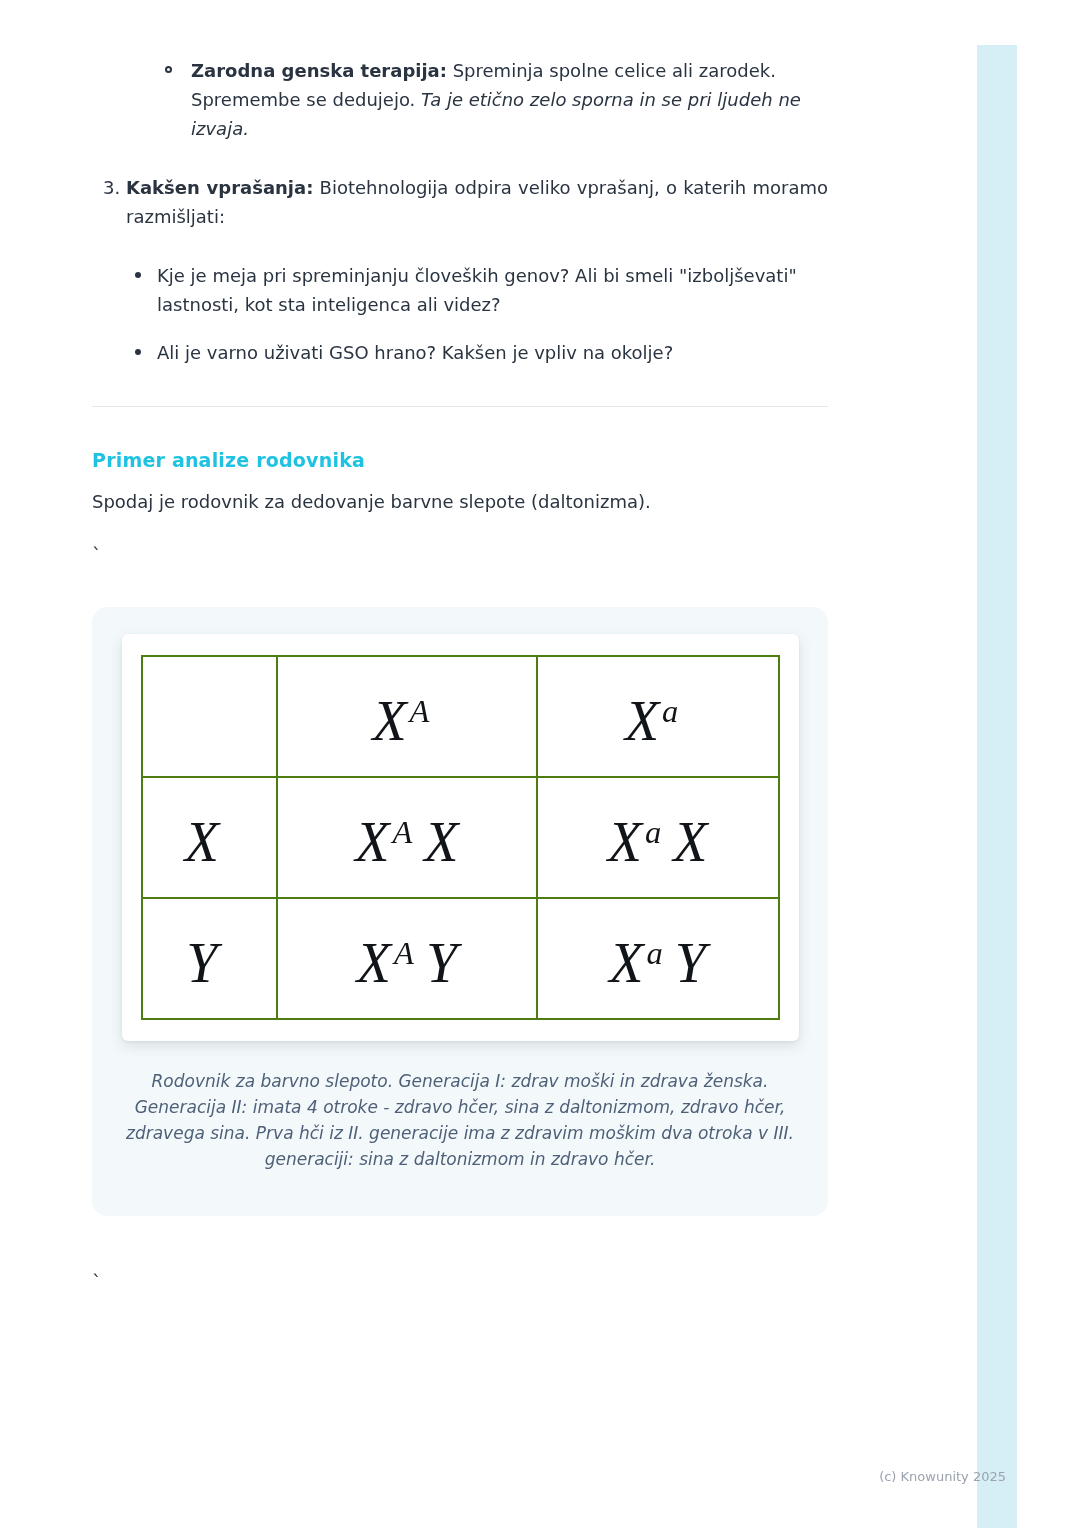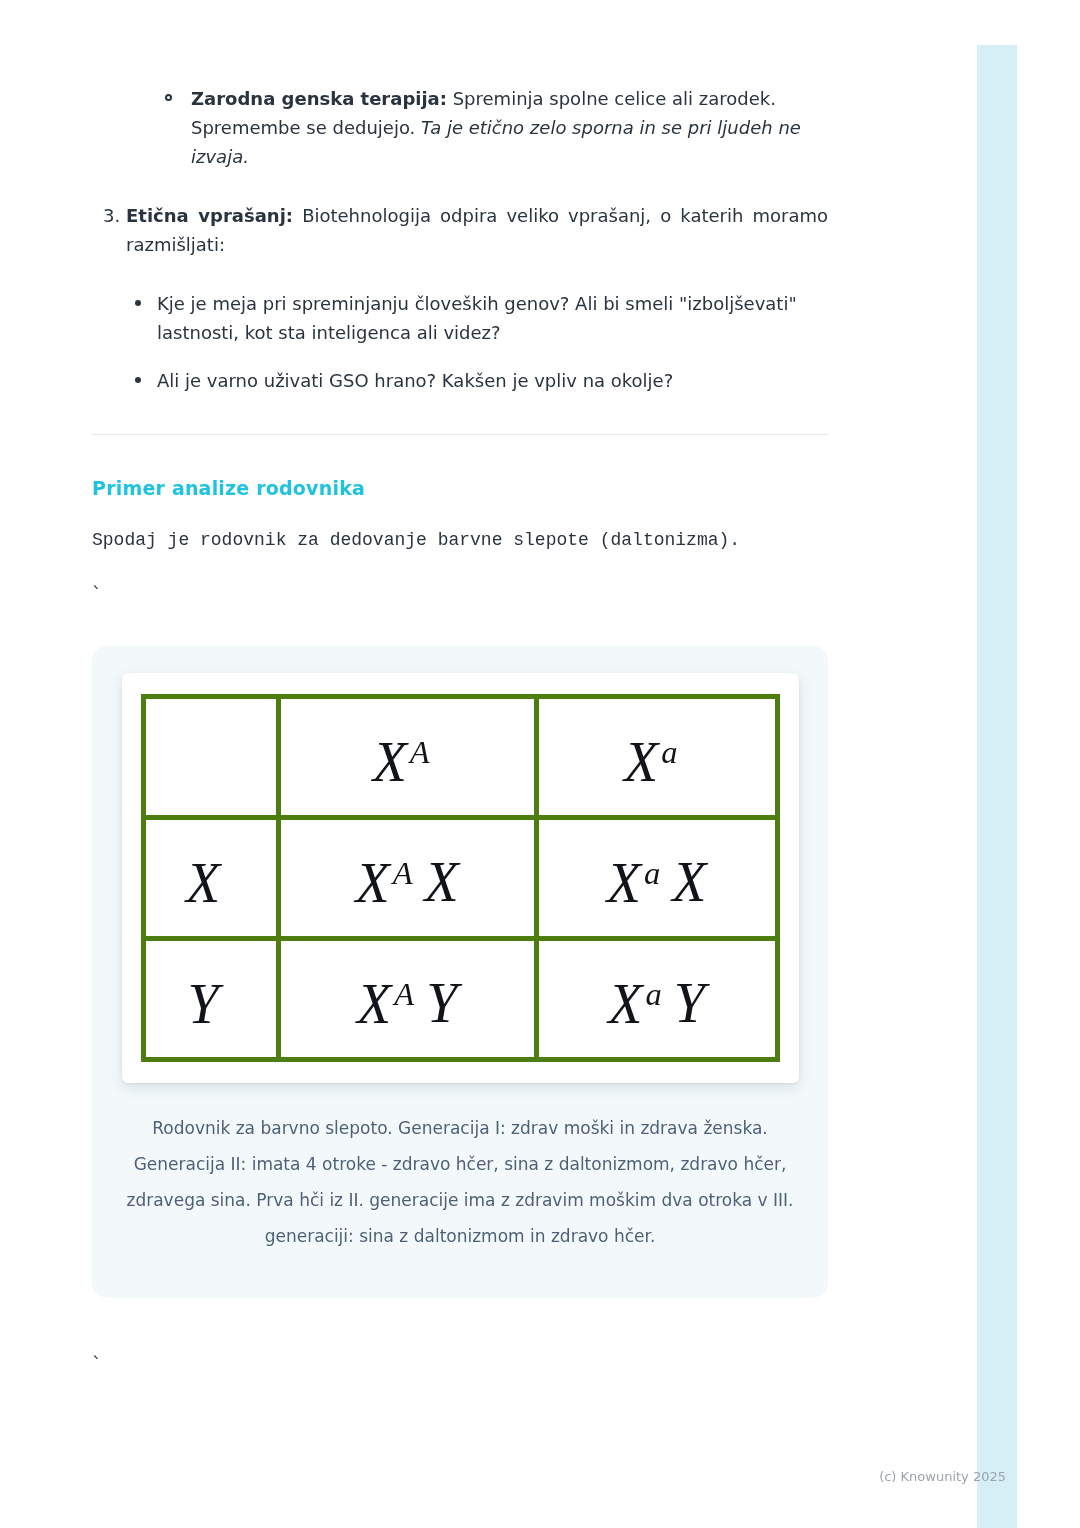--- a/index.html
+++ b/index.html
@@ -19,21 +19,21 @@
     width: 40px;
     height: 1483px;
     background: #d6eef6;
     z-index: 0;
   }
   .content {
     position: relative;
     z-index: 1;
     width: 736px;
     margin-left: 92px;
-    padding-top: 84px;
+    padding-top: 56px;
     font-size: 18px;
     line-height: 29px;
   }
 
   
   .sub-bullet {
     position: relative;
     margin-left: 73px;
     width: 665px;
     padding-left: 26px;
@@ -92,21 +92,21 @@
   }
 
   .section-heading {
     margin-top: 36px;
     font-size: 19px;
     line-height: 34px;
     font-weight: 700;
     color: #1fc3e1;
     letter-spacing: 0.2px;
   }
-  .section-intro { margin-top: 21px; font-family: Liberation Mono, monospace; }
+  .section-intro { margin-top: 10px; }
 
   .tick {
     margin-top: 29px;
     font-size: 19px;
     line-height: 20px;
     color: #2a3441;
   }
 
   
   .figure-card {
@@ -126,43 +126,44 @@
   }
   table.punnett {
     border-collapse: collapse;
     table-layout: fixed;
     margin: 0 auto;
     font-family: "Liberation Serif", "DejaVu Serif", serif;
     font-style: italic;
     color: #111418;
   }
   table.punnett td {
-    border: 5px solid #4d7c0f;
+    border: 2px solid #4d7c0f;
     height: 121px;
     text-align: center;
     vertical-align: middle;
     font-size: 56px;
   }
   td.c-label { width: 137px; }
   td.c-mid   { width: 262px; }
   td.c-right { width: 244px; }
   table.punnett sup {
     font-size: 0.58em;
     font-style: italic;
     vertical-align: 0.55em;
     margin-left: 3px;
   }
   table.punnett .tail { margin-left: 12px; }
 
   .caption {
     margin: 27px auto 0 auto;
     max-width: 682px;
     text-align: center;
+    font-style: italic;
     font-size: 17px;
-    line-height: 36px;
+    line-height: 26px;
     color: #4e5f78;
   }
 
   .footer {
     position: absolute;
     right: 74px;
     bottom: 44px;
     font-size: 13px;
     color: #9aa3ae;
     z-index: 2;
@@ -178,21 +179,21 @@
 
 <div class="content">
 
   <div class="sub-bullet">
     <span class="circle-marker"></span>
     <p><strong>Zarodna genska terapija:</strong><span> Spreminja spolne celice ali zarodek. Spremembe se dedujejo. </span><em>Ta je etično zelo sporna in se pri ljudeh ne izvaja.</em></p>
   </div>
 
   <div class="numbered-item">
     <span class="num">3.</span>
-    <p class="numbered-text"><strong>Etična vprašanj:</strong><span> Biotehnologija odpira veliko vprašanj, o katerih moramo razmišljati:</span></p>
+    <p class="numbered-text"><strong>Kakšen vprašanja:</strong><span> Biotehnologija odpira veliko vprašanj, o katerih moramo razmišljati:</span></p>
   </div>
 
   <div class="bullet-list">
     <div class="bullet-item">
       <span class="dot"></span>
       <p>Kje je meja pri spreminjanju človeških genov? Ali bi smeli "izboljševati" lastnosti, kot sta inteligenca ali videz?</p>
     </div>
     <div class="bullet-item">
       <span class="dot"></span>
       <p>Ali je varno uživati GSO hrano? Kakšen je vpliv na okolje?</p>

